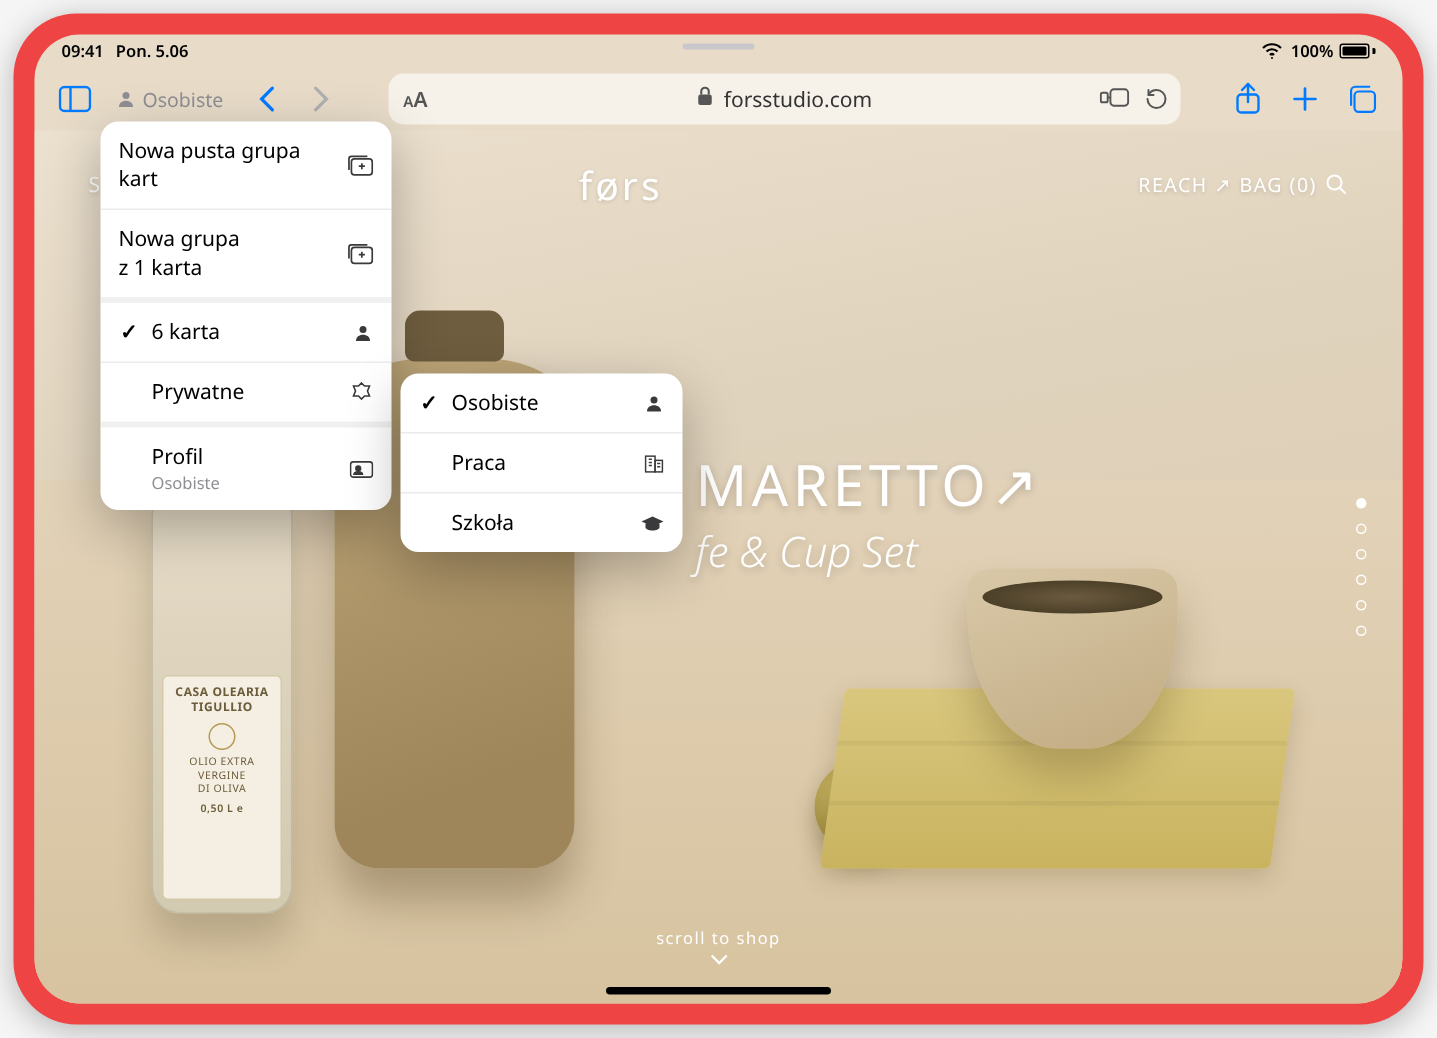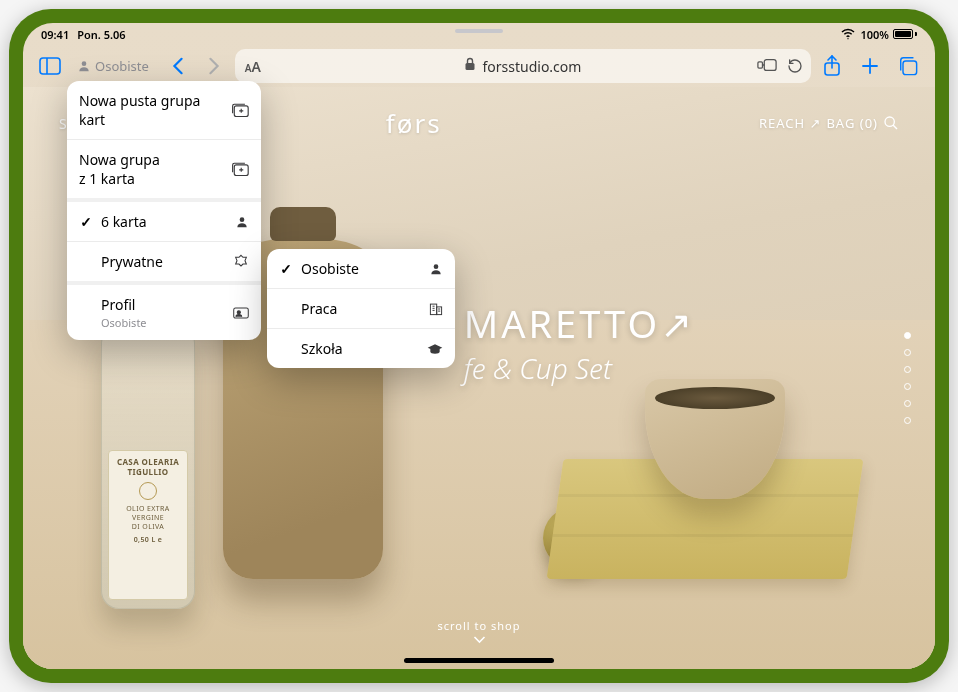--- a/index.html
+++ b/index.html
@@ -10,21 +10,21 @@
       font-family: -apple-system, system-ui, sans-serif;
       display: flex;
       align-items: center;
       justify-content: center;
       overflow: hidden;
     }
     
     .ipad {
       width: 940px;
       height: 674px;
-      background: #4d7c0f;
+      background: #ef4444;
       border-radius: 42px;
       padding: 14px;
       position: relative;
       box-shadow: 0 4px 20px rgba(0,0,0,0.25);
     }
     .screen {
       width: 100%;
       height: 100%;
       border-radius: 30px;
       overflow: hidden;
@@ -52,21 +52,21 @@
       display:flex;align-items:center;padding:0 10px;gap:4px;
       z-index:45;
     }
     .tb-btn{width:34px;height:34px;display:flex;align-items:center;justify-content:center;color:#007aff;border-radius:8px;}
     .tb-btn.disabled{color:#b0b0b0;}
     .profile-pill{display:flex;align-items:center;gap:4px;font-size:13px;color:#8e8e93;padding:4px 6px;border-radius:6px;}
     .nav-arrows{display:flex;gap:2px;margin-left:2px;}
     .addr-bar{
       flex:1;height:34px;background:rgba(255,255,255,0.6);border-radius:10px;
       display:flex;align-items:center;justify-content:center;position:relative;
-      margin:0 0;
+      margin:0 24px;
     }
     .addr-left{position:absolute;left:10px;color:#555;font-size:13px;font-weight:600;}
     .addr-center{display:flex;align-items:flex-start;gap:6px;font-size:14px;color:#333;}
     .addr-right{position:absolute;right:8px;display:flex;gap:10px;color:#555;}
 
     
     .drag-notch{position:absolute;top:6px;left:50%;transform:translateX(-50%);width:48px;height:4px;background:#c7c7cc;border-radius:3px;}
 
     
     .site{

